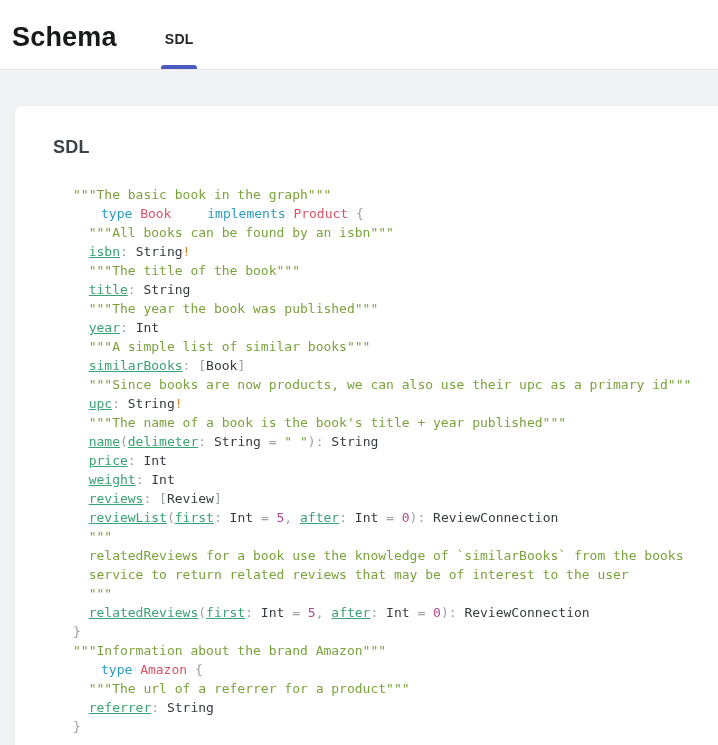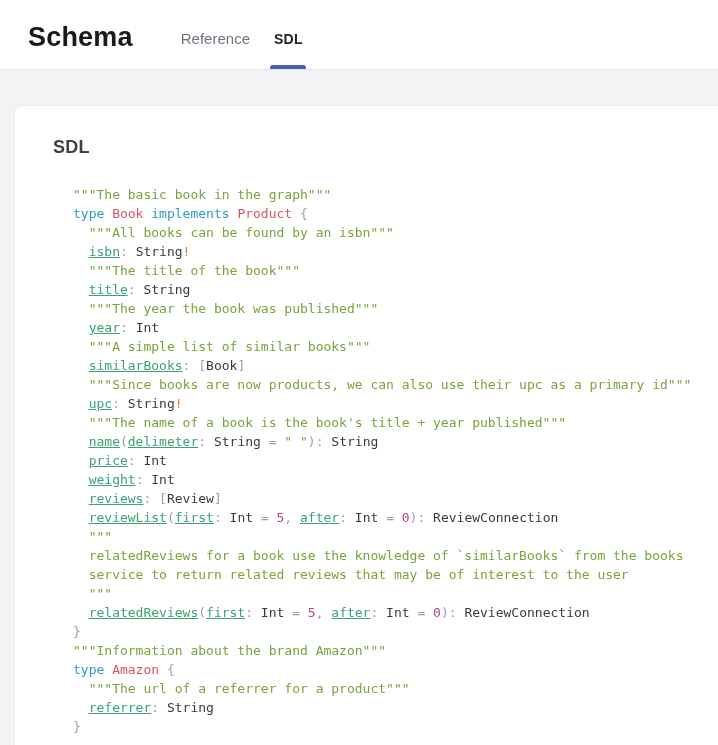--- a/index.html
+++ b/index.html
@@ -8,21 +8,21 @@
     --tk-d:#7aa33b; --tk-k:#2b9dc2; --tk-t:#dd5366; --tk-f:#3ba273;
     --tk-s:#373b41; --tk-p:#9ba0a8; --tk-n:#b0478f; --tk-o:#cd8629; --tk-w:#373b41;
   }
   *{margin:0;padding:0;box-sizing:border-box;}
   html,body{width:718px;height:745px;overflow:hidden;}
   body{background:var(--bg);font-family:"Liberation Sans", sans-serif;}
 
   
   .header{
     height:70px;background:#ffffff;border-bottom:1px solid #e4e6ea;
-    display:flex;align-items:center;padding-left:28px;position:relative;
+    display:flex;align-items:center;padding-left:12px;position:relative;
   }
   .page-title{
     font-size:27px;font-weight:700;color:#18191b;letter-spacing:.2px;
     padding-top:6px;
   }
   .tabs{display:flex;align-self:stretch;margin-left:36px;}
   .tab{
     display:flex;align-items:center;position:relative;cursor:pointer;
     padding:0 12px;margin-top:8px;font-size:15px;color:#6e7480;
   }
@@ -44,36 +44,35 @@
 
   
   .code{
     margin-top:27px;margin-left:20px;
     font-family:"DejaVu Sans Mono","Liberation Mono",monospace;
     font-size:13px;line-height:19px;color:var(--tk-w);
     white-space:pre;
   }
   .code-line{height:19px;}
   .tk-d{color:var(--tk-d);} 
-  .tk-k{color:var(--tk-k);} 
+  .tk-k{color:var(--tk-k);margin-left:28px;} 
   .tk-t{color:var(--tk-t);} 
   .tk-f{color:var(--tk-f);text-decoration:underline;} 
   .tk-s{color:var(--tk-s);} 
   .tk-p{color:var(--tk-p);} 
   .tk-n{color:var(--tk-n);} 
   .tk-o{color:var(--tk-o);} 
   .tk-w{color:var(--tk-w);} 
 </style>
 </head>
 <body>
 
 <div class="header">
   <div class="page-title">Schema</div>
   <div class="tabs">
-      <div class="tab">Reference</div>
       <div class="tab active">SDL</div>
     </div>
 </div>
 
 <div class="card">
   <div class="card-heading">SDL</div>
   <div class="code"><div class="code-line"><span class="tk-d">"""The basic book in the graph"""</span></div><div class="code-line"><span class="tk-k">type</span><span class="tk-w"> </span><span class="tk-t">Book</span><span class="tk-w"> </span><span class="tk-k">implements</span><span class="tk-w"> </span><span class="tk-t">Product</span><span class="tk-w"> </span><span class="tk-p">{</span></div><div class="code-line"><span class="tk-w">  </span><span class="tk-d">"""All books can be found by an isbn"""</span></div><div class="code-line"><span class="tk-w">  </span><span class="tk-f">isbn</span><span class="tk-p">:</span><span class="tk-w"> </span><span class="tk-s">String</span><span class="tk-o">!</span></div><div class="code-line"><span class="tk-w">  </span><span class="tk-d">"""The title of the book"""</span></div><div class="code-line"><span class="tk-w">  </span><span class="tk-f">title</span><span class="tk-p">:</span><span class="tk-w"> </span><span class="tk-s">String</span></div><div class="code-line"><span class="tk-w">  </span><span class="tk-d">"""The year the book was published"""</span></div><div class="code-line"><span class="tk-w">  </span><span class="tk-f">year</span><span class="tk-p">:</span><span class="tk-w"> </span><span class="tk-s">Int</span></div><div class="code-line"><span class="tk-w">  </span><span class="tk-d">"""A simple list of similar books"""</span></div><div class="code-line"><span class="tk-w">  </span><span class="tk-f">similarBooks</span><span class="tk-p">:</span><span class="tk-w"> </span><span class="tk-p">[</span><span class="tk-s">Book</span><span class="tk-p">]</span></div><div class="code-line"><span class="tk-w">  </span><span class="tk-d">"""Since books are now products, we can also use their upc as a primary id"""</span></div><div class="code-line"><span class="tk-w">  </span><span class="tk-f">upc</span><span class="tk-p">:</span><span class="tk-w"> </span><span class="tk-s">String</span><span class="tk-o">!</span></div><div class="code-line"><span class="tk-w">  </span><span class="tk-d">"""The name of a book is the book's title + year published"""</span></div><div class="code-line"><span class="tk-w">  </span><span class="tk-f">name</span><span class="tk-p">(</span><span class="tk-f">delimeter</span><span class="tk-p">:</span><span class="tk-w"> </span><span class="tk-s">String</span><span class="tk-w"> </span><span class="tk-p">=</span><span class="tk-w"> </span><span class="tk-d">" "</span><span class="tk-p">):</span><span class="tk-w"> </span><span class="tk-s">String</span></div><div class="code-line"><span class="tk-w">  </span><span class="tk-f">price</span><span class="tk-p">:</span><span class="tk-w"> </span><span class="tk-s">Int</span></div><div class="code-line"><span class="tk-w">  </span><span class="tk-f">weight</span><span class="tk-p">:</span><span class="tk-w"> </span><span class="tk-s">Int</span></div><div class="code-line"><span class="tk-w">  </span><span class="tk-f">reviews</span><span class="tk-p">:</span><span class="tk-w"> </span><span class="tk-p">[</span><span class="tk-s">Review</span><span class="tk-p">]</span></div><div class="code-line"><span class="tk-w">  </span><span class="tk-f">reviewList</span><span class="tk-p">(</span><span class="tk-f">first</span><span class="tk-p">:</span><span class="tk-w"> </span><span class="tk-s">Int</span><span class="tk-w"> </span><span class="tk-p">=</span><span class="tk-w"> </span><span class="tk-n">5</span><span class="tk-p">,</span><span class="tk-w"> </span><span class="tk-f">after</span><span class="tk-p">:</span><span class="tk-w"> </span><span class="tk-s">Int</span><span class="tk-w"> </span><span class="tk-p">=</span><span class="tk-w"> </span><span class="tk-n">0</span><span class="tk-p">):</span><span class="tk-w"> </span><span class="tk-s">ReviewConnection</span></div><div class="code-line"><span class="tk-w">  </span><span class="tk-d">"""</span></div><div class="code-line"><span class="tk-w">  </span><span class="tk-d">relatedReviews for a book use the knowledge of `similarBooks` from the books</span></div><div class="code-line"><span class="tk-w">  </span><span class="tk-d">service to return related reviews that may be of interest to the user</span></div><div class="code-line"><span class="tk-w">  </span><span class="tk-d">"""</span></div><div class="code-line"><span class="tk-w">  </span><span class="tk-f">relatedReviews</span><span class="tk-p">(</span><span class="tk-f">first</span><span class="tk-p">:</span><span class="tk-w"> </span><span class="tk-s">Int</span><span class="tk-w"> </span><span class="tk-p">=</span><span class="tk-w"> </span><span class="tk-n">5</span><span class="tk-p">,</span><span class="tk-w"> </span><span class="tk-f">after</span><span class="tk-p">:</span><span class="tk-w"> </span><span class="tk-s">Int</span><span class="tk-w"> </span><span class="tk-p">=</span><span class="tk-w"> </span><span class="tk-n">0</span><span class="tk-p">):</span><span class="tk-w"> </span><span class="tk-s">ReviewConnection</span></div><div class="code-line"><span class="tk-p">}</span></div><div class="code-line"><span class="tk-d">"""Information about the brand Amazon"""</span></div><div class="code-line"><span class="tk-k">type</span><span class="tk-w"> </span><span class="tk-t">Amazon</span><span class="tk-w"> </span><span class="tk-p">{</span></div><div class="code-line"><span class="tk-w">  </span><span class="tk-d">"""The url of a referrer for a product"""</span></div><div class="code-line"><span class="tk-w">  </span><span class="tk-f">referrer</span><span class="tk-p">:</span><span class="tk-w"> </span><span class="tk-s">String</span></div><div class="code-line"><span class="tk-p">}</span></div></div>
 </div>
 
 </body></html>

